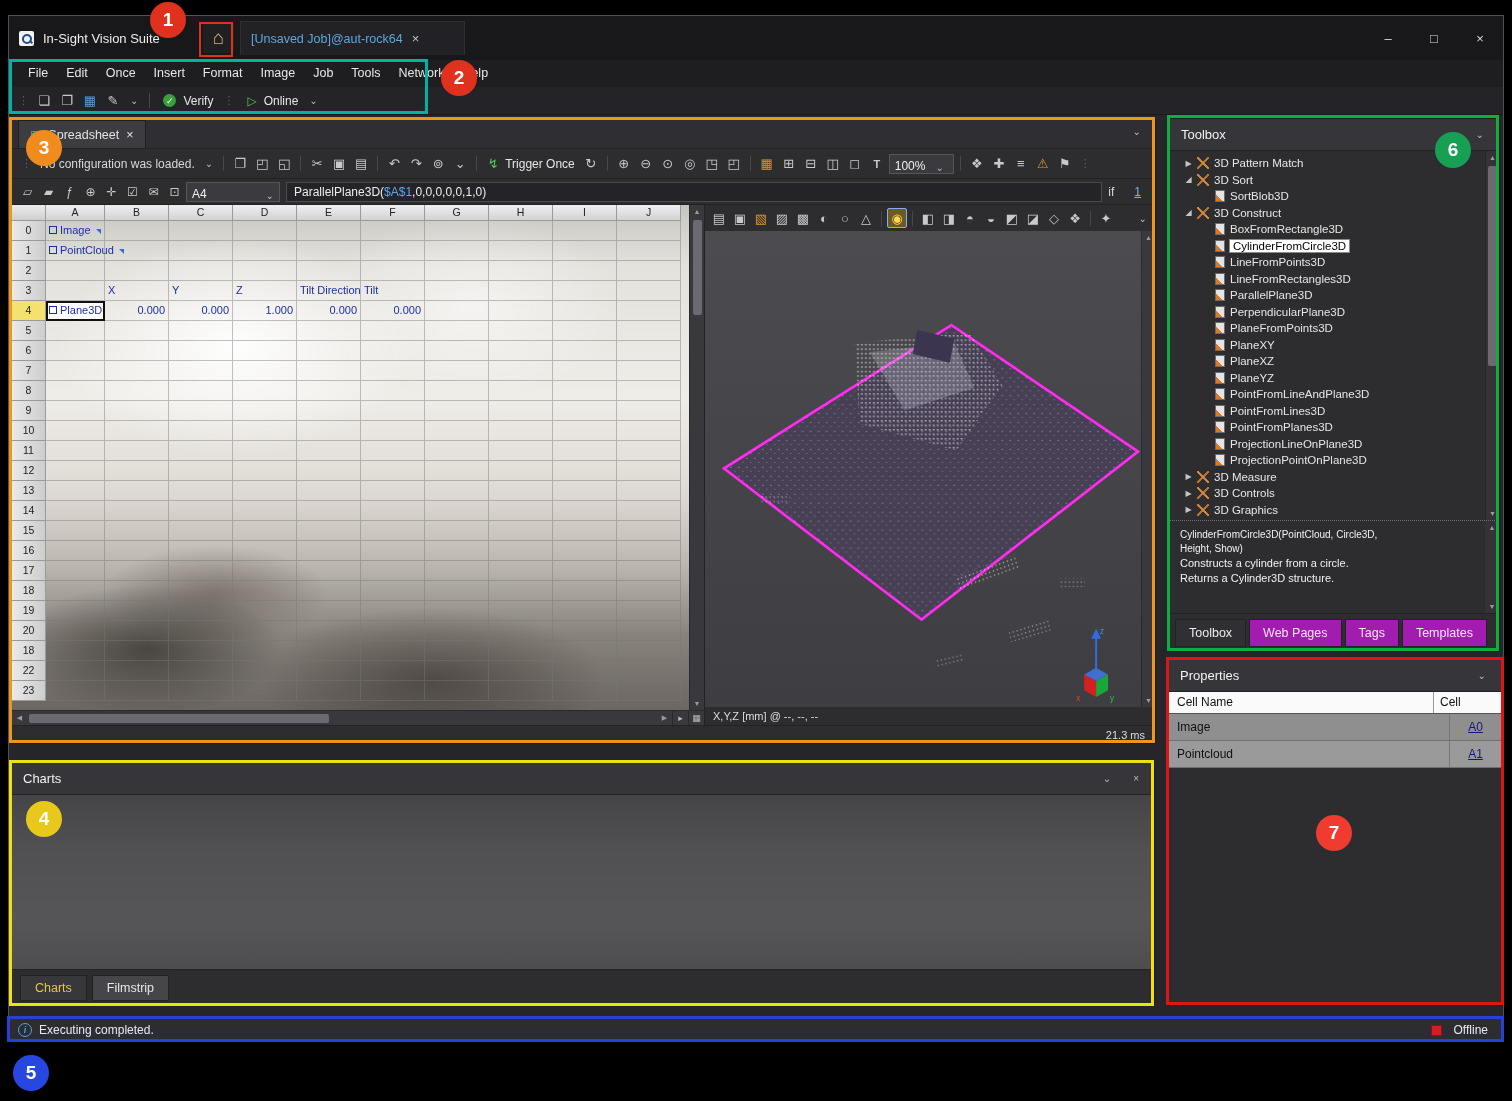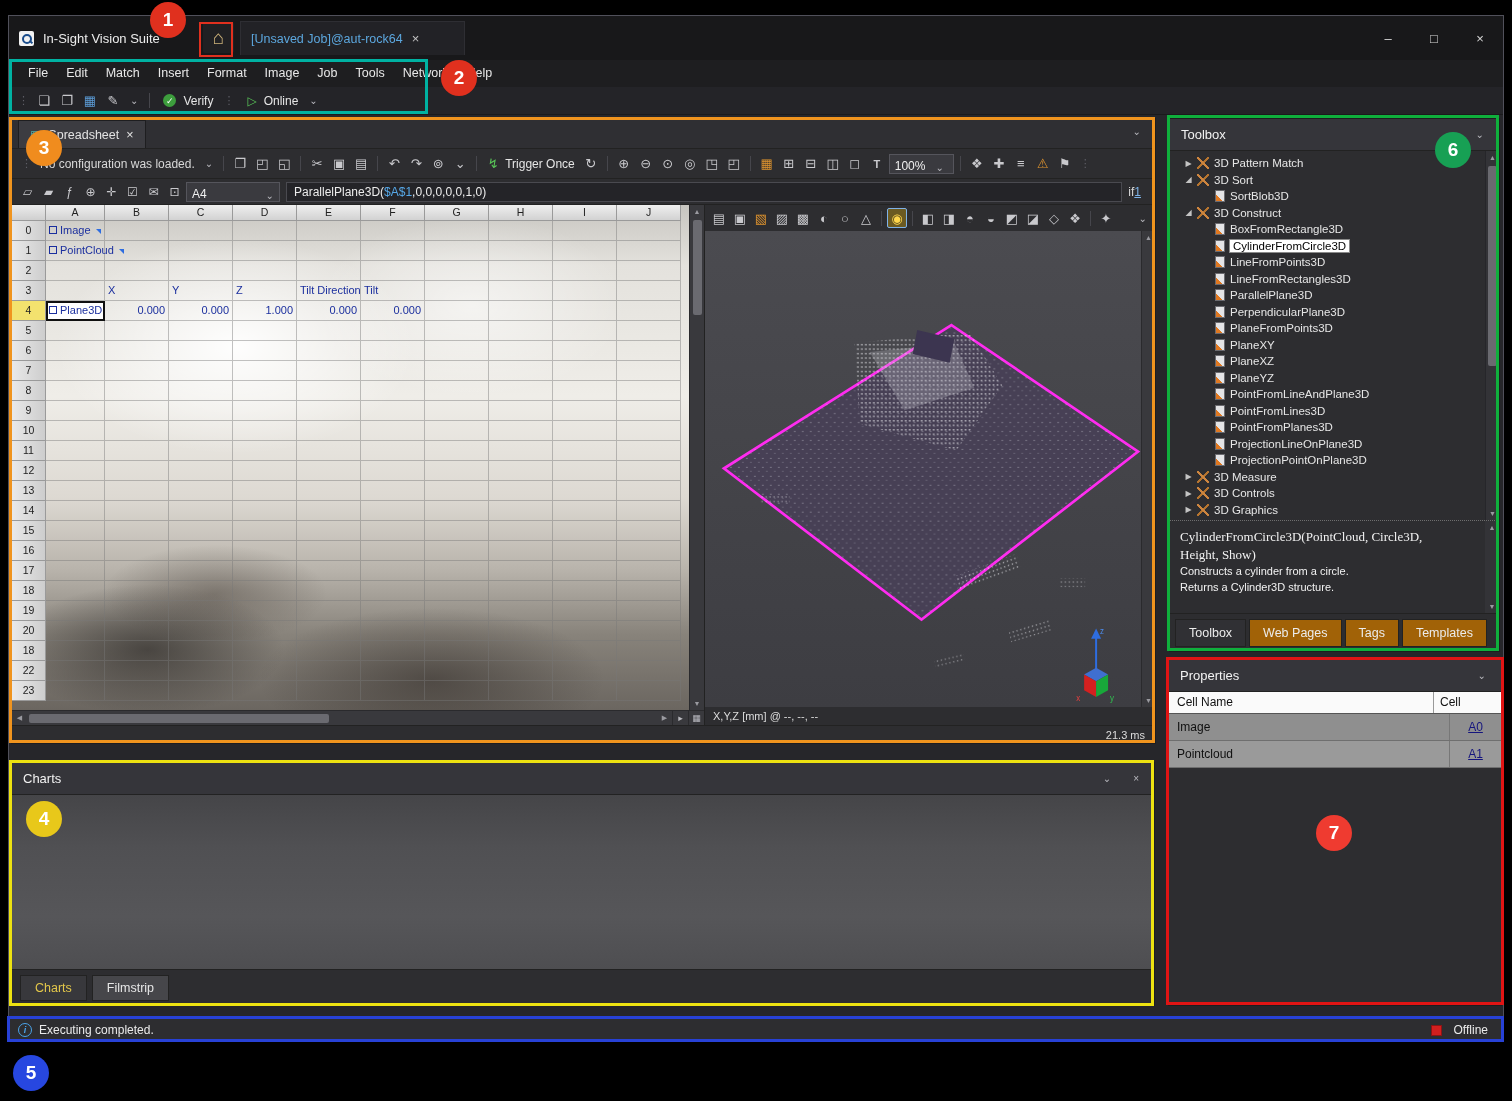--- a/index.html
+++ b/index.html
@@ -58,21 +58,21 @@
   .status-text{font-size:12px;color:#d8d8d8;margin:0 4px;white-space:nowrap}
   .zoom-combo,.cellref{height:20px;background:#3a3a3f;border:1px solid #55555c;color:#f0f0f0;font-size:12px;
     display:flex;align-items:flex-end;padding:0 5px;gap:6px;white-space:nowrap}
   .formula-bar{height:26px;display:flex;align-items:center;gap:2px;padding:0 6px;border-bottom:1px solid #222}
   .f-ico{min-width:19px;height:19px;display:flex;align-items:center;justify-content:center;font-size:12px;color:#c9c9cd}
   .cellref{width:94px}
   .cellref .chev{margin-left:auto;padding:0}
   .formula-field{flex:1;height:20px;background:#242428;border:1px solid #4a4a50;color:#ececec;font-size:12px;
     display:flex;align-items:center;padding:0 7px;white-space:nowrap;overflow:hidden;margin:0 4px}
   .formula-field .ref{color:#56a8e8}
-  .if-area{display:flex;align-items:flex-start;gap:0;font-size:12px;color:#d8d8d8;padding-right:8px}
+  .if-area{display:flex;align-items:flex-start;gap:20px;font-size:12px;color:#d8d8d8;padding-right:8px}
   .if-area .if-val{color:#7db3e8;text-decoration:underline}
 
   .ss-body{flex:1;display:flex;min-height:0}
   .grid-zone{width:692px;position:relative;display:flex;flex-direction:column}
   .grid-view{flex:1;overflow:hidden;position:relative;margin-right:15px;
     background:
       radial-gradient(ellipse 250px 150px at 33% 28%, rgba(255,255,255,.95), rgba(255,255,255,0) 72%),
       radial-gradient(ellipse 220px 130px at 68% 20%, rgba(255,255,255,.55), rgba(255,255,255,0) 70%),
       radial-gradient(ellipse 190px 90px at 20% 88%, rgba(35,32,30,.6), rgba(35,32,30,0) 72%),
       radial-gradient(ellipse 240px 100px at 62% 94%, rgba(48,42,38,.55), rgba(0,0,0,0) 72%),
@@ -135,24 +135,24 @@
   .ti{width:12px;height:12px;margin:0 5px 0 2px;flex:0 0 auto}
   .ti.grp{background:
       linear-gradient(45deg,transparent 42%,#cd853f 42%,#cd853f 58%,transparent 58%),
       linear-gradient(135deg,transparent 42%,#b5742f 42%,#b5742f 58%,transparent 58%)}
   .ti.fn{width:10px;height:12px;background:linear-gradient(225deg,#e4e4e6 62%,#e07820 62%);border:1px solid #6b6b70}
   .tree-row.sel .tl{background:#fff;color:#000;outline:1px solid #8a8a8a;padding:0 3px}
   .tree-vscroll{position:absolute;top:0;right:0;bottom:0;width:14px;background:#333337;border-left:1px solid #26262a;
     display:flex;flex-direction:column;align-items:center}
   .tree-vscroll .sb-thumb-v{height:200px}
   .tb-desc{height:92px;position:relative;padding:7px 18px 4px 10px;font-size:11px;color:#f2f2f2;line-height:1.4}
-  .tb-desc .code{font-family:Liberation Serif, serif;font-size:13px}
+  .tb-desc .code{font-family:Liberation Sans, sans-serif;font-size:10px}
   .desc-scroll{position:absolute;top:0;right:0;bottom:0;width:14px;background:#333337;display:flex;flex-direction:column;justify-content:space-between;align-items:center}
   .tb-tabbar{height:38px;background:#2d2d30;border-top:1px solid #222;display:flex;align-items:center;padding:0 5px;gap:3px}
-  .tb-tab{padding:0 13px;height:28px;display:flex;align-items:center;background:#a16207;color:#ececec;font-size:12.5px;border:1px solid #222;white-space:nowrap}
+  .tb-tab{padding:0 13px;height:28px;display:flex;align-items:center;background:#a21caf;color:#ececec;font-size:12.5px;border:1px solid #222;white-space:nowrap}
   .tb-tab.active{background:#303034}
 
   
   #properties-panel{left:1159px;top:643px;width:334px;height:347px;display:flex;flex-direction:column}
   .prop-head{display:flex;height:22px;background:#fafafa;border-bottom:1px solid #555}
   .ph-name{flex:1;padding:0 8px;font-size:12px;color:#111;line-height:21px}
   .ph-cell{width:68px;border-left:1px solid #999;padding:0 6px;line-height:21px;font-size:12px;color:#111}
   .prop-row{display:flex;height:27px;border-bottom:1px solid #6f6f6f}
   .prop-rows .prop-row:nth-of-type(odd){background:#8f8f8f}
   .prop-rows .prop-row:nth-of-type(even){background:#9a9a9a}
@@ -194,21 +194,21 @@
       <span class="win-btn">×</span>
     </div>
   </div>
 
   <div class="menubar">
     <span class="list-host">
       <span class="menu-item">File</span>
     
       <span class="menu-item">Edit</span>
     
-      <span class="menu-item">Match</span>
+      <span class="menu-item">Once</span>
     
       <span class="menu-item">Insert</span>
     
       <span class="menu-item">Format</span>
     
       <span class="menu-item">Image</span>
     
       <span class="menu-item">Job</span>
     
       <span class="menu-item">Tools</span>

